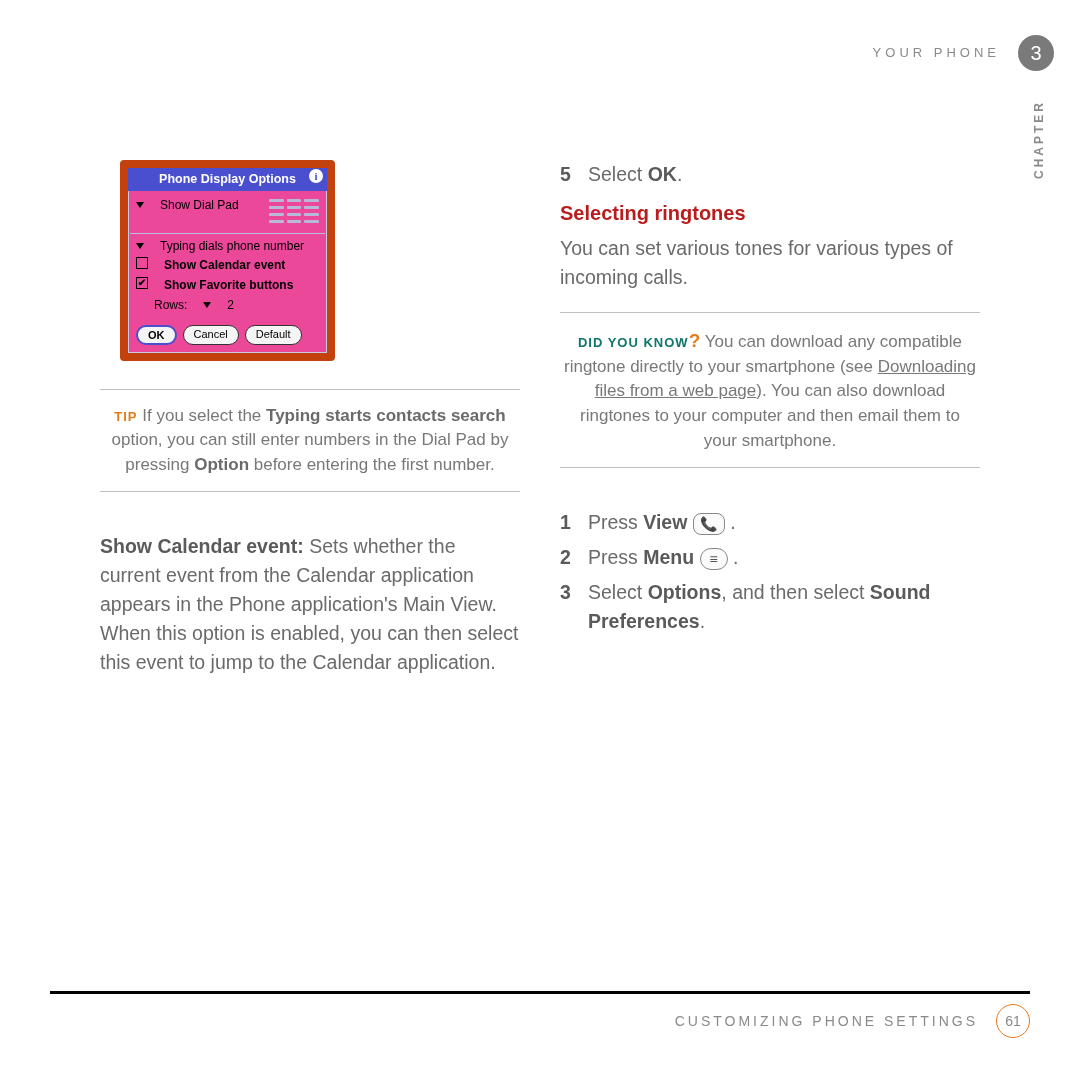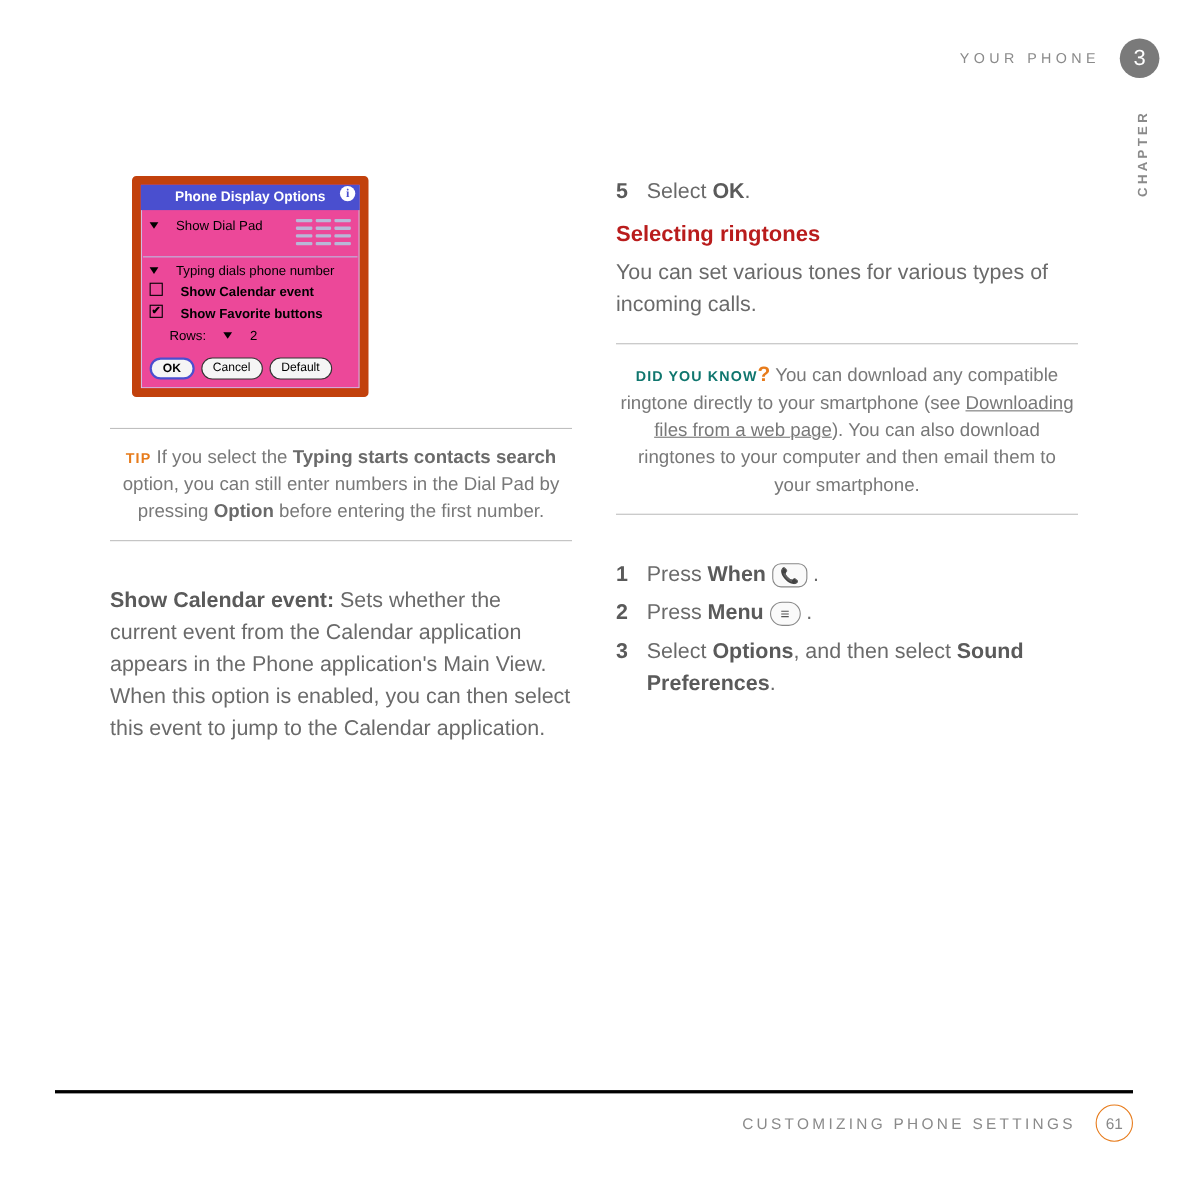--- a/index.html
+++ b/index.html
@@ -304,21 +304,21 @@
       <div class="section-h">Selecting ringtones</div>
       <p>You can set various tones for various types of incoming calls.</p>
 
       <div class="dyk-box">
         <span class="dyk-label">DID YOU KNOW</span><span class="dyk-q">?</span><span>  You can download any compatible ringtone directly to your smartphone (see </span><span class="ul-link">Downloading files from a web page</span><span>). You can also download ringtones to your computer and then email them to your smartphone.</span>
       </div>
 
       <div class="step-row">
         <span class="step-num">1</span>
         <span class="step-text">
-          <span>Press </span><span class="bold">When</span>
+          <span>Press </span><span class="bold">View</span>
           <span class="icon-pill">
               <span>📞</span>
             </span><span> .</span>
         </span>
       </div>
       <div class="step-row">
         <span class="step-num">2</span>
         <span class="step-text">
           <span>Press </span><span class="bold">Menu</span>
           <span class="icon-pill" style="border-radius:12px;min-width:28px">

